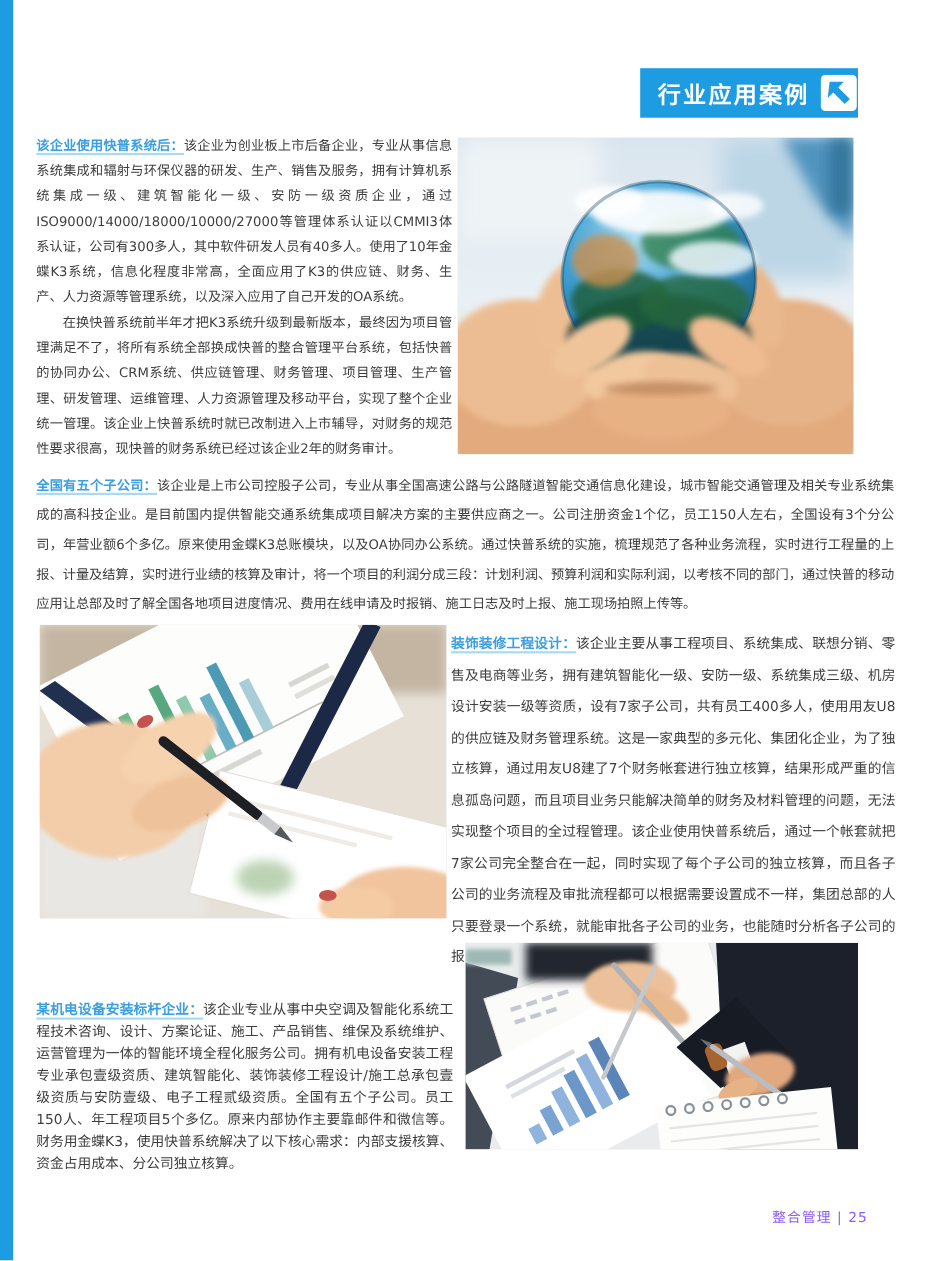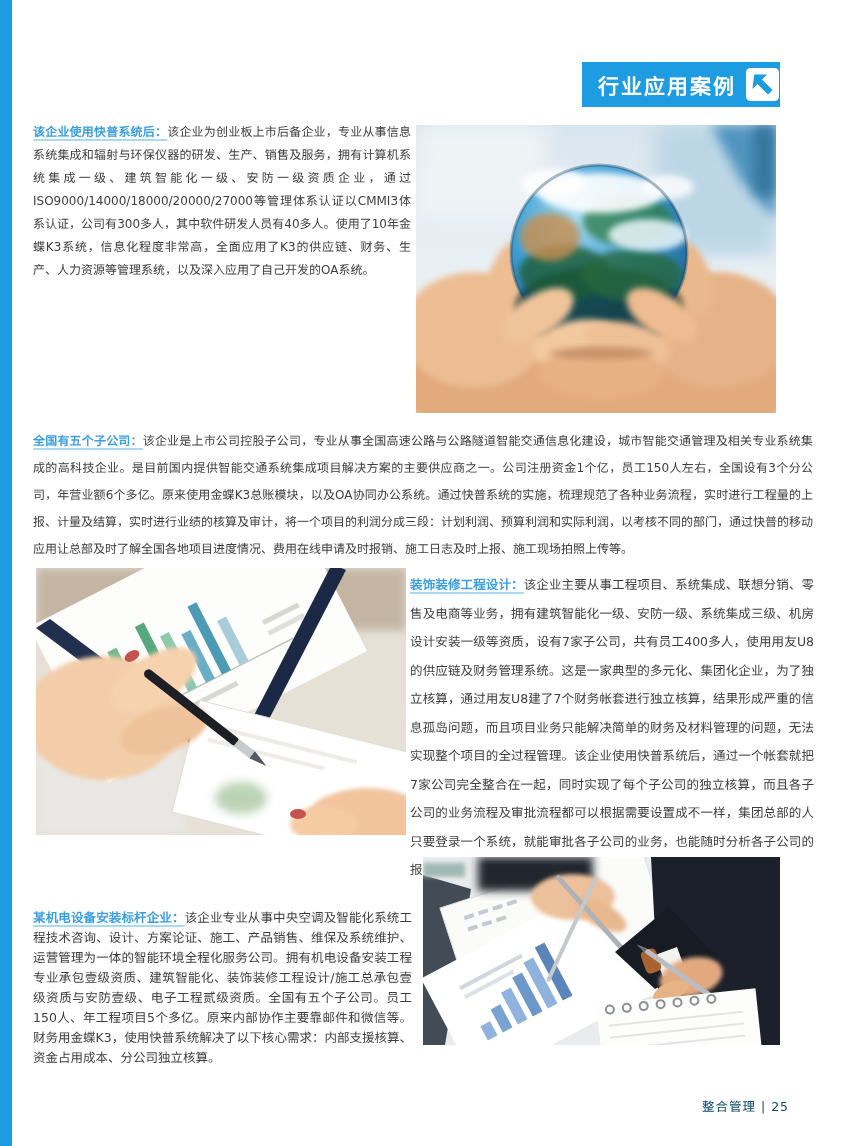--- a/index.html
+++ b/index.html
@@ -24,39 +24,40 @@
   .s2{left:33px;top:428px;width:780px;font-size:12px;line-height:27px}
   .s3{left:410px;top:571px;width:404px;font-size:12.5px;line-height:28.5px}
   .s4{left:33px;top:908px;width:379px;font-size:12.5px;line-height:20px}
 
   .photo{position:absolute;overflow:hidden;background:#eee}
   .photo svg{display:block}
   .p1{left:416px;top:125px;width:360px;height:288px}
   .p2{left:36px;top:568px;width:370px;height:267px}
   .p3{left:423px;top:857px;width:357px;height:188px}
 
-  .footer{position:absolute;left:702px;top:1096px;font-size:12.5px;color:#0c4a6e;letter-spacing:1px;white-space:nowrap}
+  .footer{position:absolute;left:702px;top:1096px;font-size:12.5px;color:#8b5cf6;letter-spacing:1px;white-space:nowrap}
 </style>
 </head>
 <body>
 
 <div class="stripe"></div>
 
 <div class="header-tab">
   <span class="label">行业应用案例</span>
   <span class="logo">
     <svg viewBox="0 0 36 36" width="33" height="33">
       <rect width="36" height="36" rx="5" fill="#ffffff"></rect>
       <path d="M9 7 L23 7 L17.5 12.5 L29 24 L24 29 L12.5 17.5 L7 23 Z" fill="#1e9ce2"></path>
     </svg>
   </span>
 </div>
 
 <div class="sec s1">
-  <p><span class="h">该企业使用快普系统后：</span><span>该企业为创业板上市后备企业，专业从事信息系统集成和辐射与环保仪器的研发、生产、销售及服务，拥有计算机系统集成一级、建筑智能化一级、安防一级资质企业，通过ISO9000/14000/18000/20000/27000等管理体系认证以CMMI3体系认证，公司有300多人，其中软件研发人员有40多人。使用了10年金蝶K3系统，信息化程度非常高，全面应用了K3的供应链、财务、生产、人力资源等管理系统，以及深入应用了自己开发的OA系统。</span></p>
+  <p><span class="h">该企业使用快普系统后：</span><span>该企业为创业板上市后备企业，专业从事信息系统集成和辐射与环保仪器的研发、生产、销售及服务，拥有计算机系统集成一级、建筑智能化一级、安防一级资质企业，通过ISO9000/14000/18000/10000/27000等管理体系认证以CMMI3体系认证，公司有300多人，其中软件研发人员有40多人。使用了10年金蝶K3系统，信息化程度非常高，全面应用了K3的供应链、财务、生产、人力资源等管理系统，以及深入应用了自己开发的OA系统。</span></p>
+  <p class="indent">在换快普系统前半年才把K3系统升级到最新版本，最终因为项目管理满足不了，将所有系统全部换成快普的整合管理平台系统，包括快普的协同办公、CRM系统、供应链管理、财务管理、项目管理、生产管理、研发管理、运维管理、人力资源管理及移动平台，实现了整个企业统一管理。该企业上快普系统时就已改制进入上市辅导，对财务的规范性要求很高，现快普的财务系统已经过该企业2年的财务审计。</p>
 </div>
 
 <div class="photo p1">
   <svg width="360" height="288" viewBox="0 0 360 288">
     <defs>
       <linearGradient id="p1bg" x1="0" y1="0" x2="0" y2="1">
         <stop offset="0" stop-color="#d9e5ee"></stop>
           <stop offset=".5" stop-color="#e9f0f5"></stop>
           <stop offset="1" stop-color="#f0dccc"></stop>
       </linearGradient>

